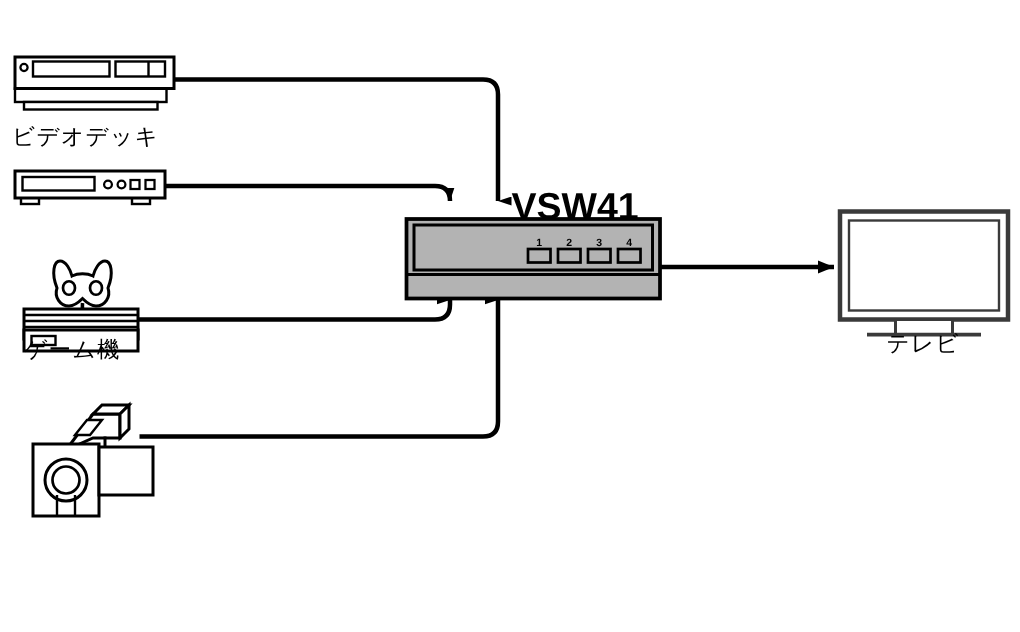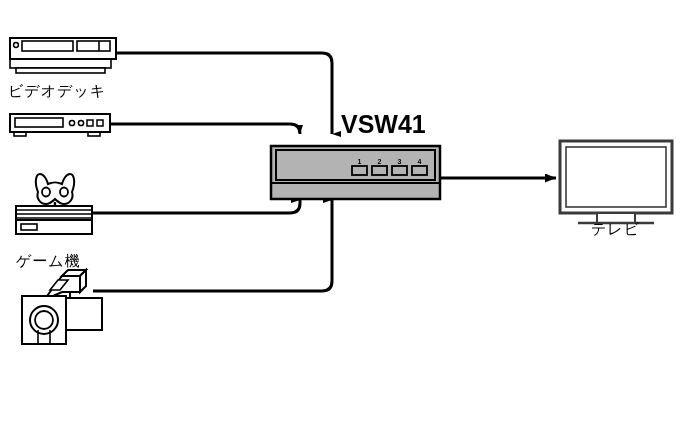--- a/index.html
+++ b/index.html
@@ -35,20 +35,21 @@
   }
   .model-label {
     position: absolute;
     font-family: "Liberation Sans", "DejaVu Sans", sans-serif;
     font-size: 25px;
     font-weight: bold;
     color: #000000;
     letter-spacing: 0px;
     white-space: nowrap;
     line-height: 1;
+    margin-top: 14px;
   }
   .btn-num {
     font-family: "Liberation Sans", "DejaVu Sans", sans-serif;
     font-size: 7px;
     font-weight: bold;
     fill: #000000;
   }
 </style>
 </head>
 <body>
@@ -176,20 +177,20 @@
       <rect x="560" y="141" width="112" height="72" fill="#ffffff" stroke="#3a3a3a" stroke-width="3"></rect>
       <rect x="566" y="147" width="100" height="60" fill="#ffffff" stroke="#3a3a3a" stroke-width="1.6"></rect>
       <rect x="597" y="213" width="38" height="10" fill="#ffffff" stroke="#3a3a3a" stroke-width="2"></rect>
       <line x1="578" y1="223" x2="654" y2="223" stroke="#3a3a3a" stroke-width="2.5"></line>
     </g>
   </svg>
 
   <div class="dev-label" style="left:8px; top:84px;">ビデオデッキ</div>
 
 
-  <div class="dev-label" style="left:16px; top:254px;">ゲーム機</div>
+  <div class="dev-label" style="left:16px; top:226px;">ゲーム機</div>
 
 
   <div class="dev-label" style="left:591px; top:222px;">テレビ</div>
 
   <div class="model-label" style="left:341px; top:112px;">VSW41</div>
 
 </div>
 
 </body></html>

